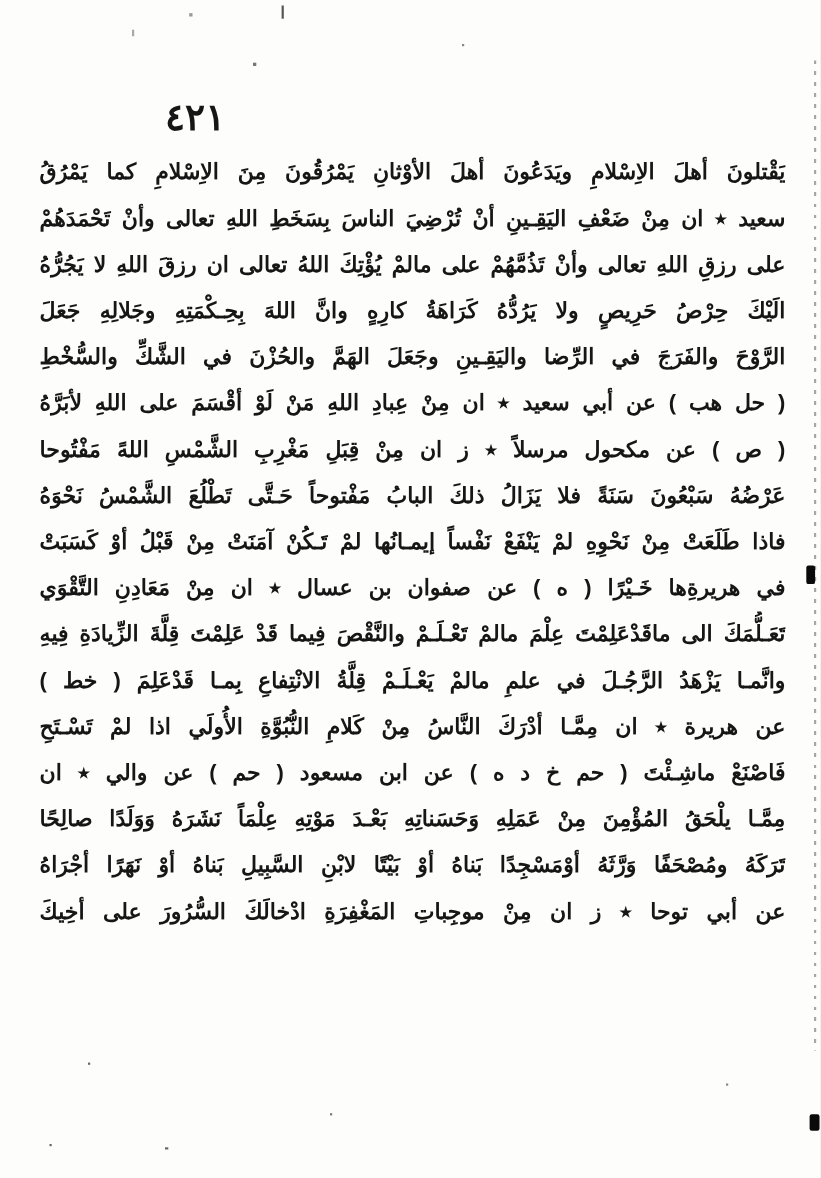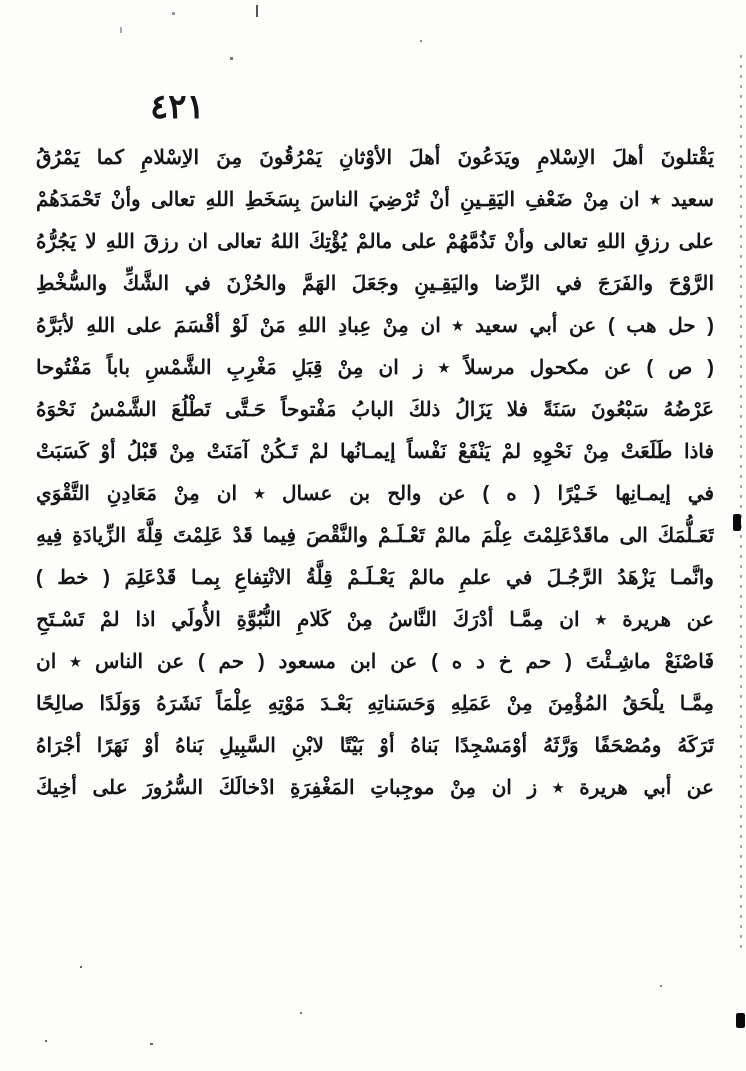--- a/index.html
+++ b/index.html
@@ -70,33 +70,34 @@
 <body>
 
 <div class="page" dir="rtl">
 
   <div class="page-number">٤٢١</div>
 
   <div class="text-block">
     <div class="line">يَقْتلونَ أهلَ الاِسْلامِ ويَدَعُونَ أهلَ الأوْثانِ يَمْرُقُونَ مِنَ الاِسْلامِ كما يَمْرُقُ</div>
     <div class="line">سعيد ٭ ان مِنْ ضَعْفِ اليَقِـينِ أنْ تُرْضِيَ الناسَ بِسَخَطِ اللهِ تعالى وأنْ تَحْمَدَهُمْ</div>
     <div class="line">على رزقِ اللهِ تعالى وأنْ تَذُمَّهُمْ على مالمْ يُؤْتِكَ اللهُ تعالى ان رزقَ اللهِ لا يَجُرُّهُ</div>
+    <div class="line">الَيْكَ حِرْصُ حَرِيصٍ ولا يَرُدُّهُ كَرَاهَةُ كارِهٍ وانَّ اللهَ بِحِـكْمَتِهِ وجَلالِهِ جَعَلَ</div>
     <div class="line">الرَّوْحَ والفَرَجَ في الرِّضا واليَقِـينِ وجَعَلَ الهَمَّ والحُزْنَ في الشَّكِّ والسُّخْطِ</div>
     <div class="line">( حل هب ) عن أبي سعيد ٭ ان مِنْ عِبادِ اللهِ مَنْ لَوْ أقْسَمَ على اللهِ لأبَرَّهُ</div>
-    <div class="line">( ص ) عن مكحول مرسلاً ٭ ز ان مِنْ قِبَلِ مَغْرِبِ الشَّمْسِ باباً مَفْتُوحا</div>
+    <div class="line">( ص ) عن مكحول مرسلاً ٭ ز ان مِنْ قِبَلِ مَغْرِبِ الشَّمْسِ اللهً مَفْتُوحا</div>
     <div class="line">عَرْضُهُ سَبْعُونَ سَنَةً فلا يَزَالُ ذلكَ البابُ مَفْتوحاً حَـتَّى تَطْلُعَ الشَّمْسُ نَحْوَهُ</div>
     <div class="line">فاذا طَلَعَتْ مِنْ نَحْوِهِ لمْ يَنْفَعْ نَفْساً إيمـانُها لمْ تَـكُنْ آمَنَتْ مِنْ قَبْلُ أوْ كَسَبَتْ</div>
-    <div class="line">في إيمـانِها خَـيْرًا ( ه ) عن والح بن عسال ٭ ان مِنْ مَعَادِنِ التَّقْوَي</div>
+    <div class="line">في هريرةِها خَـيْرًا ( ه ) عن صفوان بن عسال ٭ ان مِنْ مَعَادِنِ التَّقْوَي</div>
     <div class="line">تَعَـلُّمَكَ الى ماقَدْعَلِمْتَ عِلْمَ مالمْ تَعْـلَـمْ والنَّقْصَ فِيما قَدْ عَلِمْتَ قِلَّةَ الزِّيادَةِ فِيهِ</div>
     <div class="line">وانَّمـا يَزْهَدُ الرَّجُـلَ في علمِ مالمْ يَعْـلَـمْ قِلَّةُ الانْتِفاعِ بِمـا قَدْعَلِمَ ( خط )</div>
     <div class="line">عن هريرة ٭ ان مِمَّـا أدْرَكَ النَّاسُ مِنْ كَلامِ النُّبُوَّةِ الأُولَي اذا لمْ تَسْـتَحِ</div>
-    <div class="line">فَاصْنَعْ ماشِـئْتَ ( حم خ د ه ) عن ابن مسعود ( حم ) عن الناس ٭ ان</div>
+    <div class="line">فَاصْنَعْ ماشِـئْتَ ( حم خ د ه ) عن ابن مسعود ( حم ) عن والي ٭ ان</div>
     <div class="line">مِمَّـا يلْحَقُ المُؤْمِنَ مِنْ عَمَلِهِ وَحَسَناتِهِ بَعْـدَ مَوْتِهِ عِلْمَاً نَشَرَهُ وَوَلَدًا صالِحًا</div>
     <div class="line">تَرَكَهُ ومُصْحَفًا وَرَّثَهُ أوْمَسْجِدًا بَناهُ أوْ بَيْتًا لابْنِ السَّبِيلِ بَناهُ أوْ نَهَرًا أجْرَاهُ</div>
-    <div class="line">عن أبي هريرة ٭ ز ان مِنْ موجِباتِ المَغْفِرَةِ ادْخالَكَ السُّرُورَ على أخِيكَ</div>
+    <div class="line">عن أبي توحا ٭ ز ان مِنْ موجِباتِ المَغْفِرَةِ ادْخالَكَ السُّرُورَ على أخِيكَ</div>
   </div>
 
   <div class="dash-column"></div>
   <div class="blob" style="left:733px; top:514px; width:8px;  height:17px;"></div>
   <div class="blob" style="left:736px; top:1013px; width:9px; height:15px;"></div>
   <div class="artifact" style="left:256px; top:5px;  width:2px; height:12px;"></div>
   <div class="artifact" style="left:120px; top:27px; width:2px; height:6px; background:#aaa;"></div>
   <div class="artifact" style="left:172px; top:12px; width:3px; height:3px; background:#999;"></div>
   <div class="artifact" style="left:420px; top:40px; width:2px; height:2px; background:#888;"></div>
   <div class="artifact" style="left:230px; top:57px; width:3px; height:3px; background:#777;"></div>

